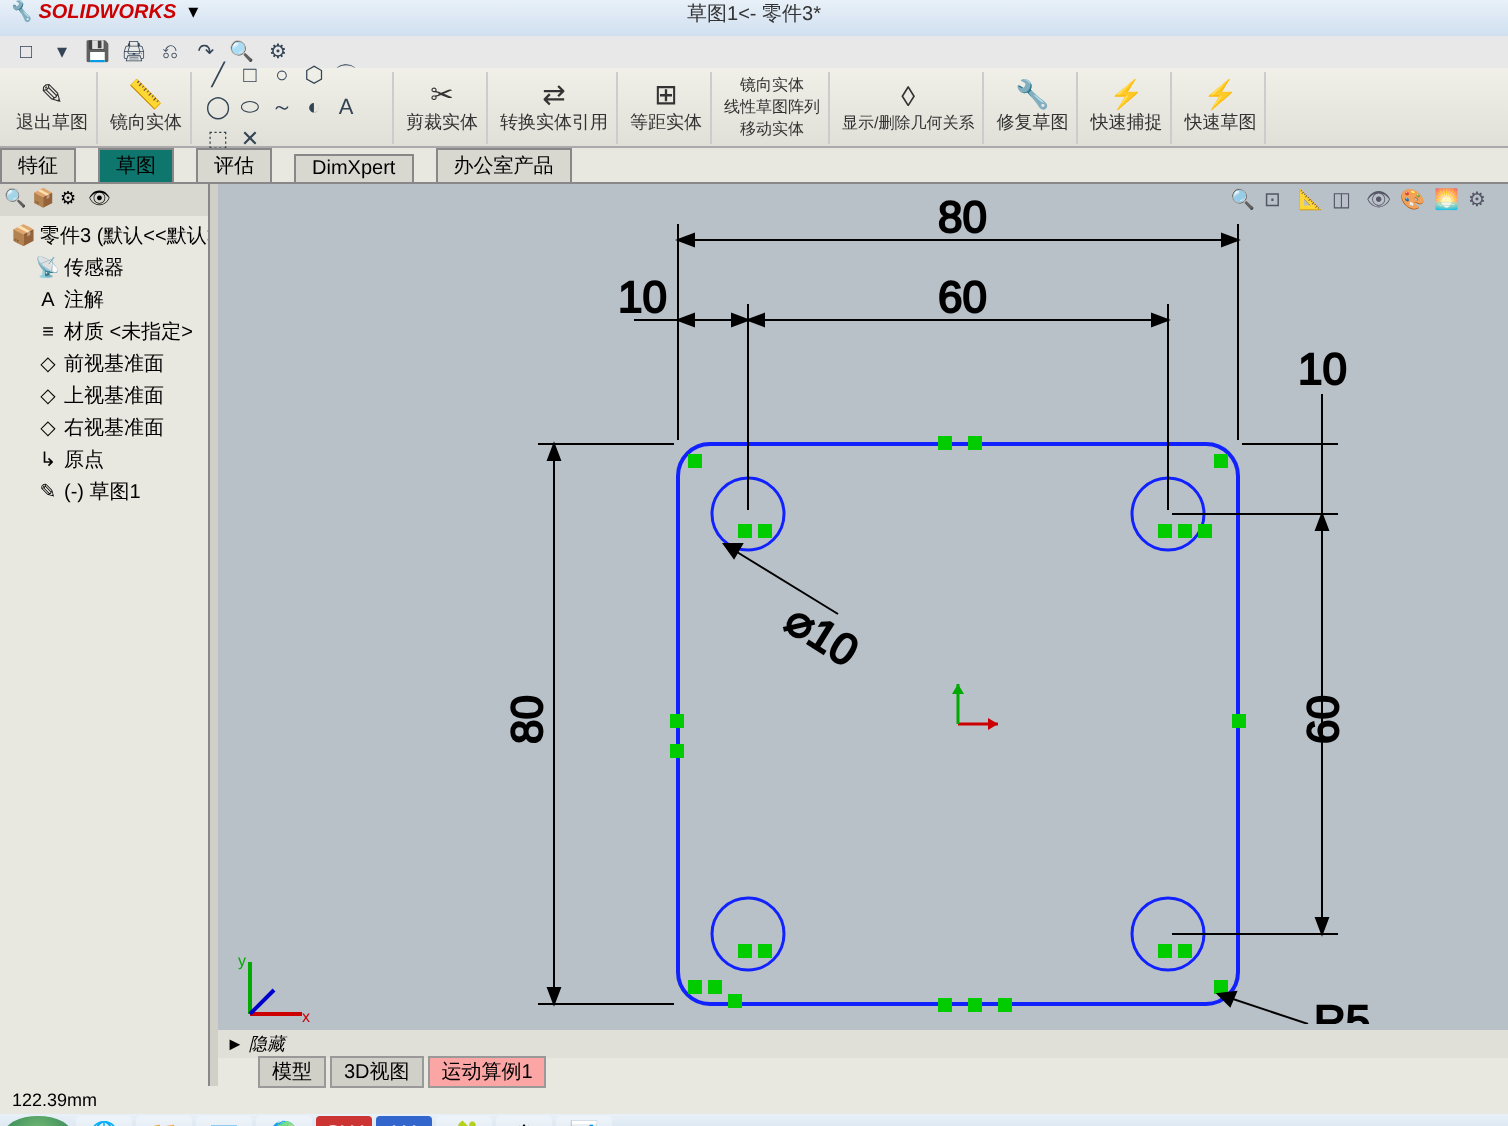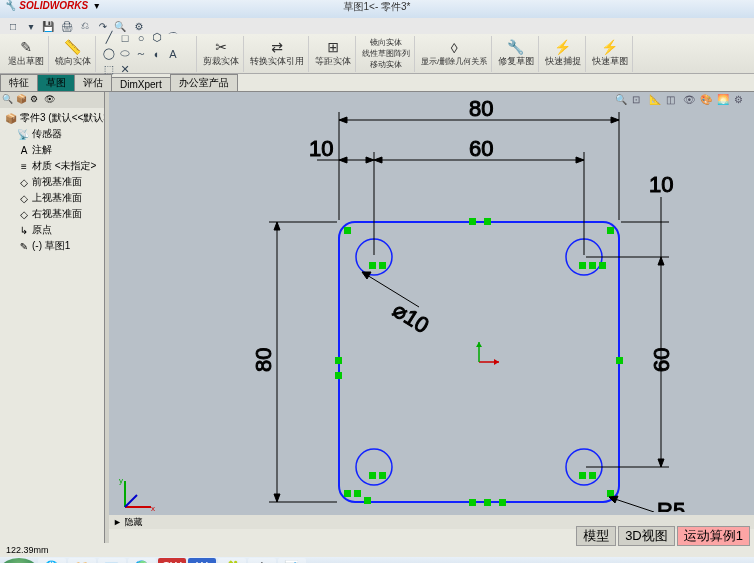--- a/index.html
+++ b/index.html
@@ -7,38 +7,38 @@
 .titlebar { height: 18px; background: linear-gradient(#e8f0f8,#d0e0f0); display: flex; font-size: 10px; padding: 0 4px; }
 .titlebar .logo { color: #c00; font-weight: bold; font-style: italic; margin-right: 6px; }
 .titlebar .doc { position: absolute; left: 50%; transform: translateX(-50%); color: #333; }
 .qat { height: 16px; background: #e8e8e8; display: flex; align-items: center; gap: 4px; padding: 0 6px; font-size: 10px; }
 .qat span { width: 14px; height: 14px; display: inline-flex; align-items: center; justify-content: center; color: #345; }
 .ribbon { height: 40px; background: linear-gradient(#f0f0e8,#e0e0d8); border-bottom: 1px solid #aaa; display: flex; align-items: center; gap: 2px; padding: 0 4px; }
 .ribbon .rbtn { display: flex; flex-direction: column; align-items: center; justify-content: center; padding: 0 4px; font-size: 9px; color: #333; height: 36px; border-right: 1px solid #ccc; }
 .ribbon .rbtn .ico { font-size: 14px; }
 .ribbon .tools { display: flex; flex-wrap: wrap; gap: 2px; width: 90px; }
 .ribbon .tools span { width: 14px; height: 14px; font-size: 11px; display: inline-flex; align-items: center; justify-content: center; color: #345; }
-.tabs { height: 18px; background: #e8e8e0; display: flex; align-items: flex-end; font-size: 10px; border-bottom: 1px solid #888; }
+.tabs { height: 18px; background: #e8e8e0; display: flex; align-items: flex-end; font-size: 10px; border-bottom: 1px solid #888; gap: 12px; }
 .tabs .tab { padding: 1px 8px; border: 1px solid #888; border-bottom: none; margin-right: -1px; background: #d8d8d0; }
 .tabs .tab.active { background: #0f766e; }
 .workarea { position: relative; height: 451px; display: flex; }
 .sidebar { width: 105px; background: #e8e8e0; border-right: 1px solid #888; font-size: 10px; display: flex; flex-direction: column; }
 .sidebar .toolbar { height: 16px; background: #d8d8d0; display: flex; gap: 2px; padding: 0 2px; align-items: center; }
 .sidebar .toolbar span { width: 12px; height: 12px; font-size: 9px; }
 .tree { flex: 1; padding: 2px; overflow: hidden; }
 .tree .node { display: flex; align-items: center; gap: 2px; padding: 1px 0 1px 4px; white-space: nowrap; }
 .tree .node .ticon { width: 12px; height: 12px; font-size: 10px; display: inline-flex; align-items: center; justify-content: center; }
 .tree .sub { padding-left: 12px; }
 .splitter { width: 4px; background: #d0d0c8; cursor: col-resize; }
 .canvas { flex: 1; position: relative; background: #b8c0c8; }
 .viewbar { position: absolute; top: 2px; right: 6px; display: flex; gap: 3px; }
 .viewbar span { width: 14px; height: 14px; font-size: 10px; color: #556; }
 .triad { position: absolute; left: 8px; bottom: 28px; }
-.bottombar { position: absolute; left: 0; right: 0; bottom: 14px; height: 14px; background: #e0e0d8; font-size: 9px; display: flex; align-items: center; padding: 0 4px; }
-.status { position: absolute; left: 0; right: 0; bottom: 0; height: 14px; background: #e8e8e0; font-size: 13px; display: flex; align-items: center; justify-content: flex-end; padding: 0 4px; }
+.bottombar { position: absolute; left: 0; right: 0; bottom: 14px; height: 14px; background: #e0e0d8; font-size: 9px; display: flex; align-items: center; padding: 0 4px; font-style: italic; }
+.status { position: absolute; left: 0; right: 0; bottom: 0; height: 14px; background: #e8e8e0; font-size: 10px; display: flex; align-items: center; justify-content: flex-start; padding: 0 20px; }
 .taskbar { height: 20px; background: linear-gradient(#e8f0f8,#c8d8e8); display: flex; align-items: center; gap: 2px; padding: 0 2px; }
 .taskbar .tbtn { width: 28px; height: 18px; background: rgba(255,255,255,0.3); border-radius: 2px; display: flex; align-items: center; justify-content: center; font-size: 12px; }
 .taskbar .start { width: 34px; background: radial-gradient(circle,#7b7,#385); border-radius: 50%; height: 18px; }
 svg text { font-family: Arial; }
 .dim { font-size: 22px; fill: #000; font-weight: 500; }
 .constraint { fill: #0a0; font-size: 6px; }
 </style>
 </head>
 <body>
 

